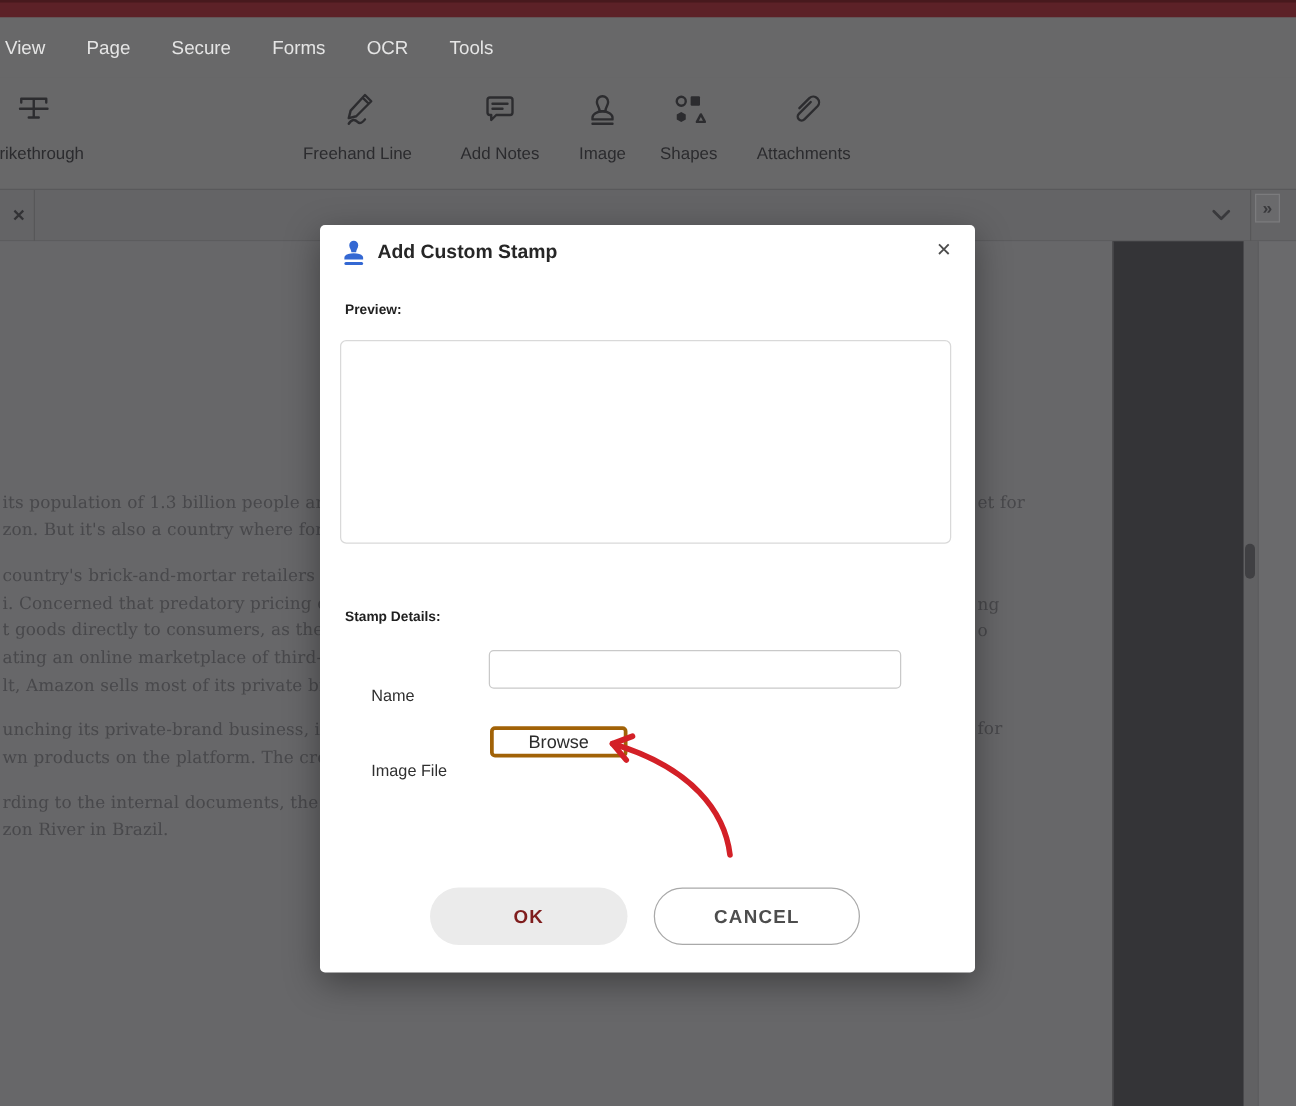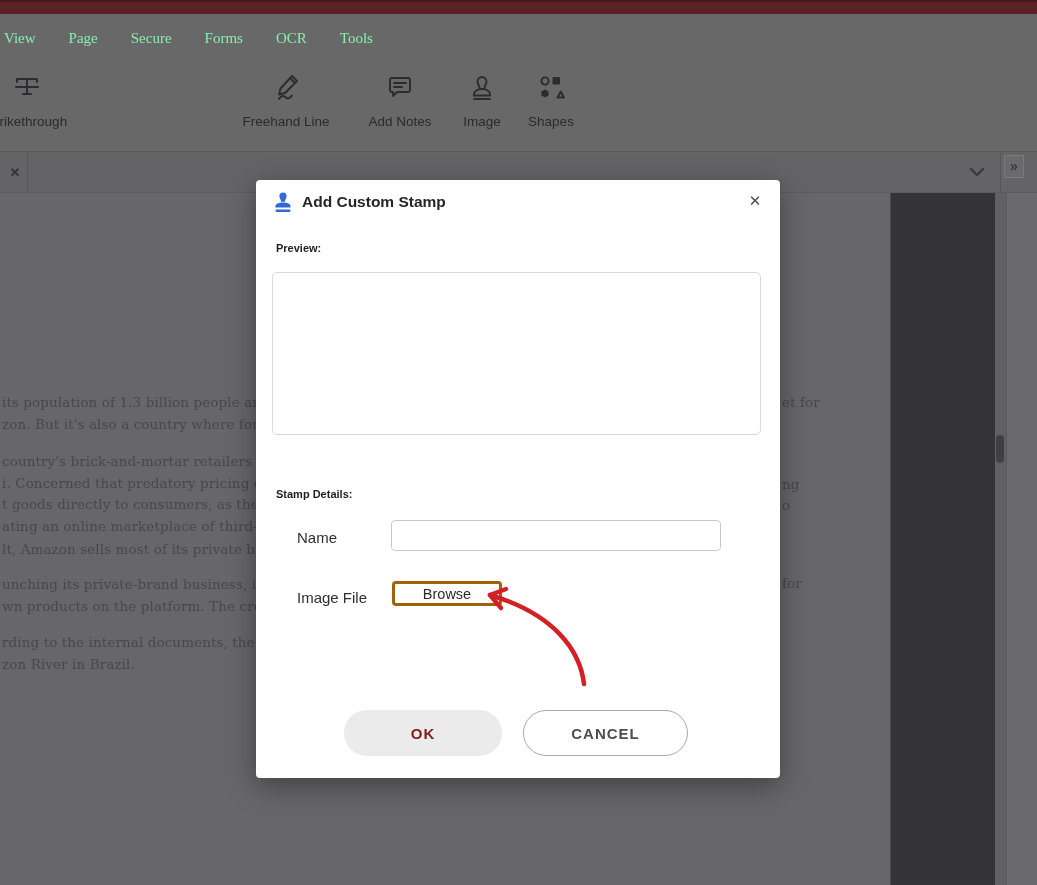--- a/index.html
+++ b/index.html
@@ -2,21 +2,21 @@
 <html><head>
 <meta charset="utf-8">
 <style>
   * { margin:0; padding:0; box-sizing:border-box; }
   html,body { width:1037px; height:885px; overflow:hidden; }
   body { font-family:"Liberation Sans", sans-serif; background:#676769; position:relative; }
 
   
   .titlebar { position:absolute; left:0; top:0; width:1037px; height:14px; background:#5c2127; border-top:2px solid #47191d; }
   .menubar { position:absolute; left:0; top:14px; width:1037px; height:48px; background:#686869; display:flex; align-items:center; gap:33px; padding-left:4px; }
-  .menubar .menu-item { font-size:15px; color:#86efac; cursor:default;font-family:Liberation Serif, serif; }
+  .menubar .menu-item { font-size:15px; color:#e5e5e5; cursor:default; }
 
   .toolbar { position:absolute; left:0; top:62px; width:1037px; height:90px; background:#686869; border-bottom:1px solid #59595b; }
   .tool-item { position:absolute; top:10px; width:160px; text-align:center; }
   .tool-item .ticon { display:block; margin:0 auto 6px auto; }
   .tool-item .tlabel { font-size:13.5px; color:#2b2b2e; white-space:nowrap; }
   .ticon svg { stroke:#2c2c2f; fill:none; stroke-width:1.9; stroke-linecap:round; stroke-linejoin:round; }
   .ticon svg .fl { fill:#2c2c2f; stroke:none; }
 
   
   .tabbar { position:absolute; left:0; top:152px; width:1037px; height:41px; background:#646466; border-bottom:1px solid #5c5c5e; }
@@ -37,21 +37,21 @@
   .right-panel { position:absolute; left:1006px; top:0; width:31px; height:692px; background:#6a6a6c; border-left:1px solid #59595b; }
 
   
   .dialog { position:absolute; left:256px; top:180px; width:524px; height:598px; background:#ffffff; border-radius:4px; box-shadow:0 8px 28px rgba(0,0,0,0.38); }
   .dlg-header { position:absolute; left:0; top:0; width:100%; height:44px; }
   .dlg-stamp-icon { position:absolute; left:15px; top:10px; width:24px; height:24px; }
   .dlg-title { position:absolute; left:46px; top:13px; font-size:15.5px; font-weight:700; color:#262626; }
   .dlg-close { position:absolute; right:15px; top:11px; width:20px; height:20px; font-size:15px; color:#4c4c4c; text-align:center; line-height:20px; cursor:pointer; }
   .dlg-label { position:absolute; font-size:11px; font-weight:700; color:#1f1f1f; }
   .preview-box { position:absolute; left:16px; top:92px; width:489px; height:163px; background:#fff; border:1px solid #d9d9d9; border-radius:5px; }
-  .field-label { position:absolute; font-size:15px; color:#2f2f2f; }
+  .field-label { position:absolute; font-size:13px; color:#2f2f2f;margin-top:20px; }
   .name-input { position:absolute; left:135px; top:340px; width:330px; height:31px; border:1px solid #c9c9c9; border-radius:4px; font-size:13px; padding:0 8px; color:#222; outline:none; background:#fff; }
   .browse-btn { position:absolute; left:136px; top:401px; width:110px; height:25px; background:#fff; border:3px solid #a16207; border-radius:4px; font-size:14.5px; color:#2b2b2b; cursor:pointer; font-family:"Liberation Sans", sans-serif; }
   .arrow-annot { position:absolute; left:206px; top:402px; width:135px; height:112px; pointer-events:none; }
   .ok-btn { position:absolute; left:88px; top:530px; width:158px; height:46px; border:none; border-radius:23px; background:#ebebeb; color:#7f1d1d; font-size:15px; font-weight:600; letter-spacing:1px; font-family:"Liberation Sans", sans-serif; }
   .cancel-btn { position:absolute; left:267px; top:530px; width:165px; height:46px; border:1px solid #a9a9a9; border-radius:23px; background:#fff; color:#4d4d4d; font-size:15px; font-weight:600; letter-spacing:1px; cursor:pointer; font-family:"Liberation Sans", sans-serif; }
 </style>
 </head>
 <body>
 
 <div class="titlebar"></div>
@@ -110,20 +110,28 @@
       <svg width="32" height="32" viewBox="0 0 32 32">
         <circle cx="10" cy="9" r="3.6"></circle>
         <rect class="fl" x="17.5" y="5" width="7.5" height="7.5" rx="1"></rect>
         <path class="fl" d="M10 17.5l3.6 2v4l-3.6 2-3.6-2v-4z"></path>
         <path d="M22.5 25.5l3.2-6 3.2 6z"></path>
       </svg>
     </span>
     <div class="tlabel">Shapes</div>
   </div>
 
+  <div class="tool-item" style="left:563px;">
+    <span class="ticon">
+      <svg width="32" height="32" viewBox="0 0 32 32">
+        <path d="M12.5 14.5l8-8a4.6 4.6 0 0 1 6.5 6.5l-10.5 10.5a3.1 3.1 0 0 1-4.4-4.4l9.5-9.5"></path>
+      </svg>
+    </span>
+    <div class="tlabel">Attachments</div>
+  </div>
 </div>
 
 <div class="tabbar">
   <span class="tab-close">✕</span>
   <span class="tab-divider"></span>
   <span class="page-chevron">
     <svg width="18" height="14" viewBox="0 0 18 14">
         <path d="M3 4l6 6 6-6"></path>
       </svg>
   </span>

